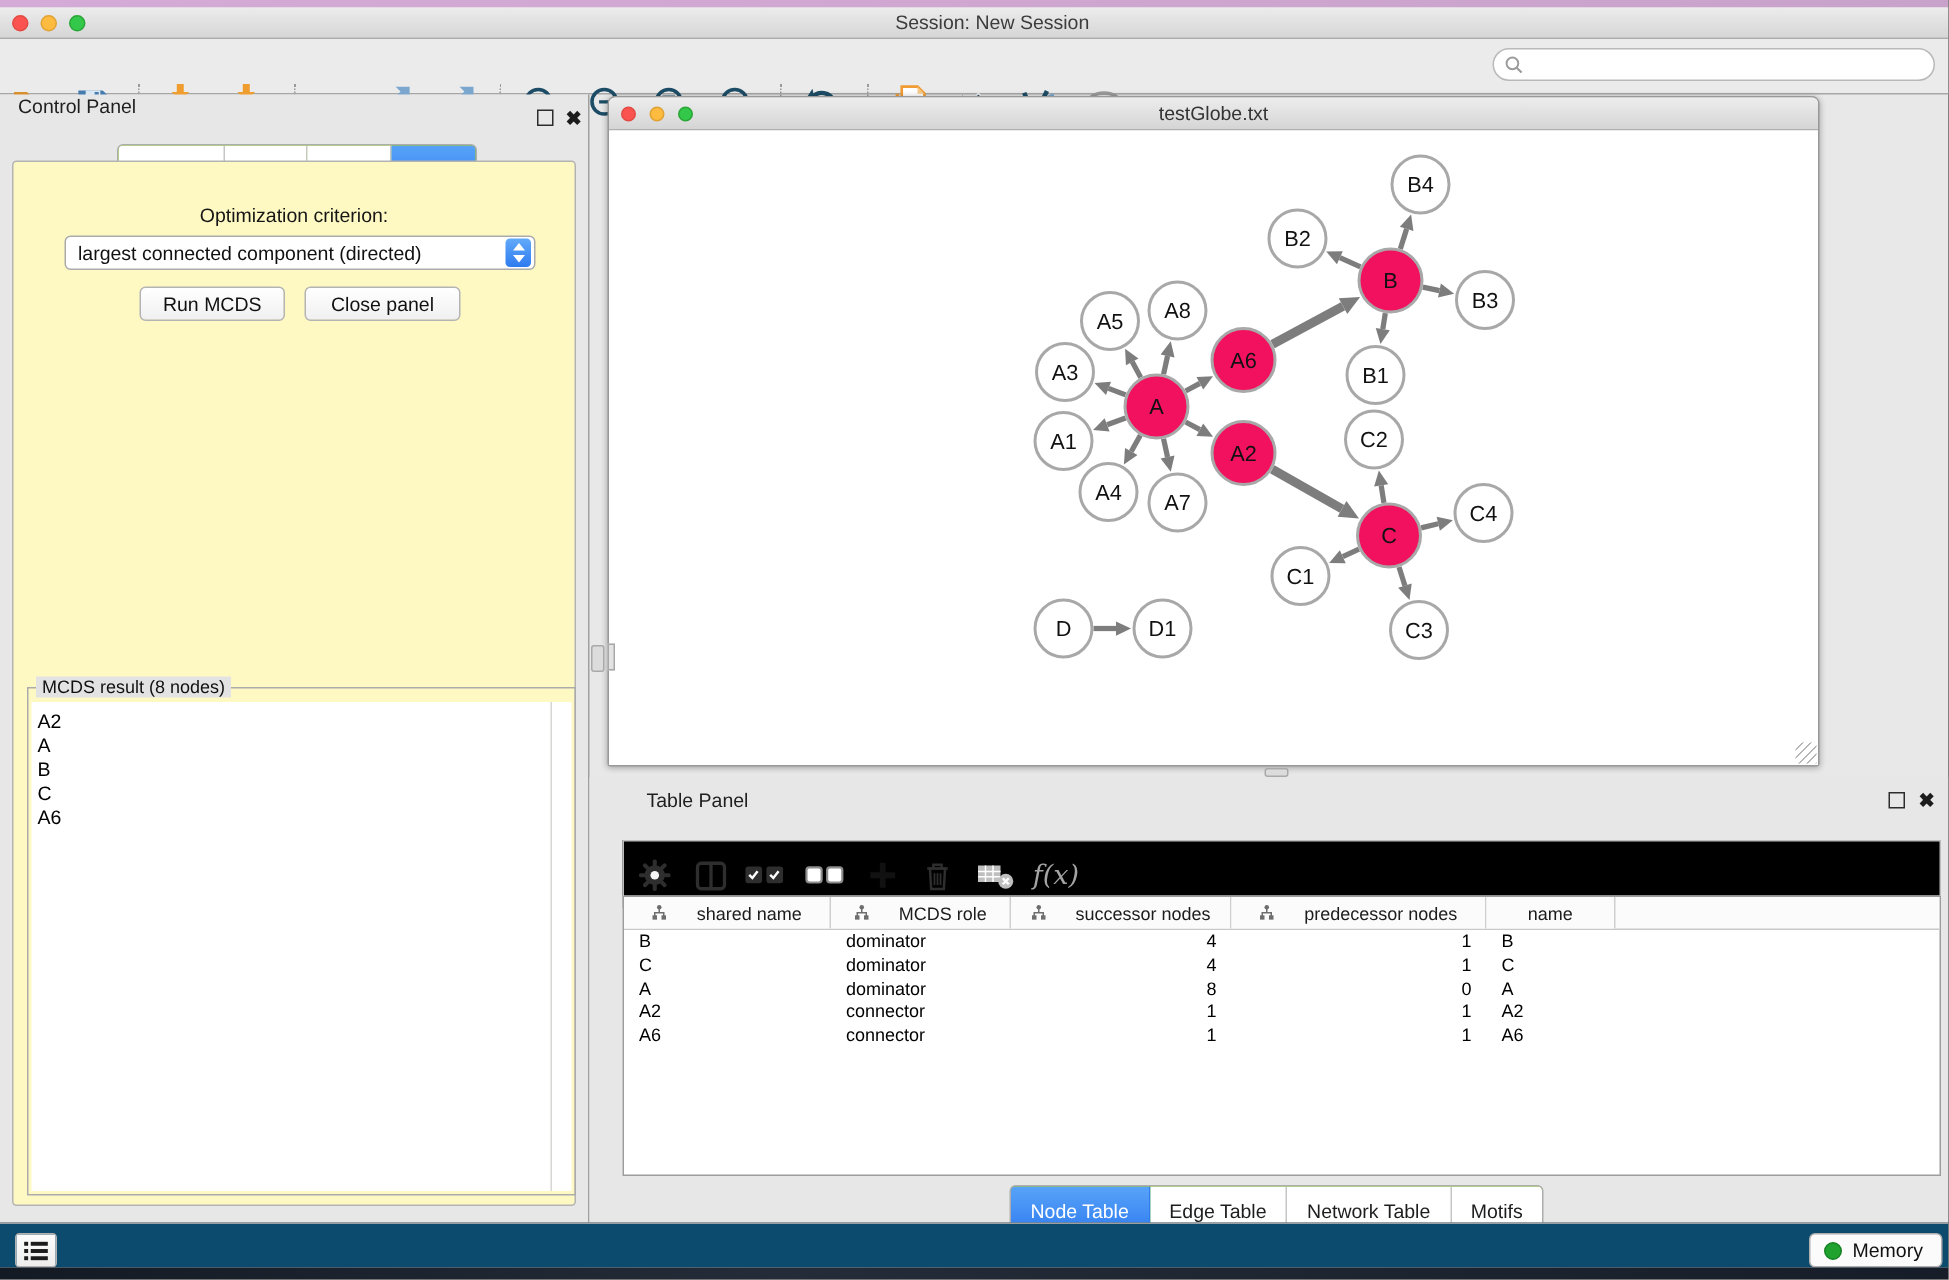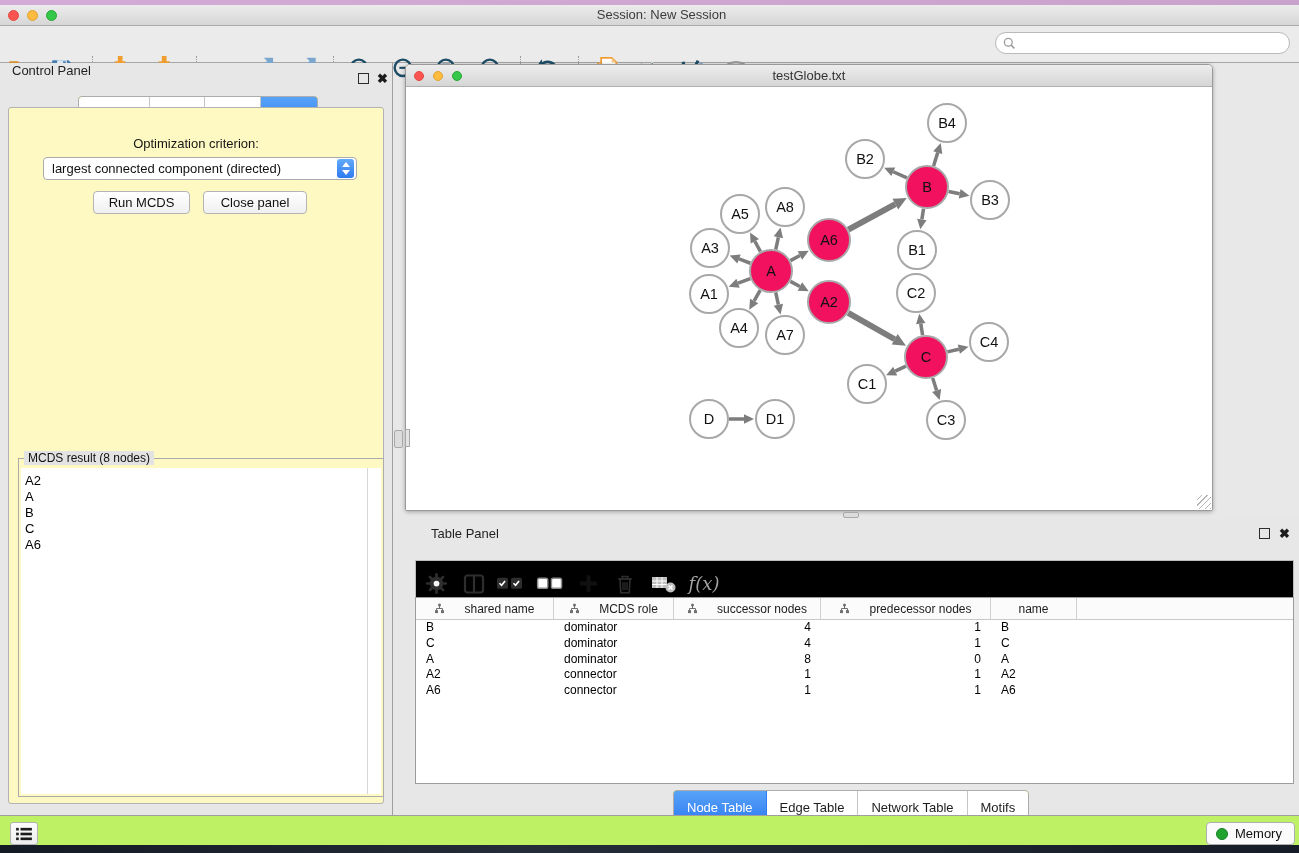--- a/index.html
+++ b/index.html
@@ -88,21 +88,21 @@
   .th { display:flex; align-items:center; justify-content:center; gap:19px; font-size:12px; color:#1c1c1c;
     border-right:1px solid #cfcfcf; background:#fbfbfb; }
   .trow { display:flex; height:15.8px; align-items:center; }
   .td { font-size:12px; color:#000; line-height:15.8px; white-space:nowrap; overflow:hidden; }
   .td.left { padding-left:10px; text-align:left; }
   .td.right { padding-right:10px; text-align:right; }
   .bottom-tabs { position:absolute; left:280px; top:272px; }
   .bottom-tabs .segment { padding:0 13px; }
 
   
-  .statusbar { left:0; top:815px; width:1299px; height:30px; background:#bef264; border-top:1px solid #9f9f9f; }
+  .statusbar { left:0; top:815px; width:1299px; height:30px; background:#0c4a6e; border-top:1px solid #9f9f9f; }
   .list-btn { position:absolute; left:10px; top:6px; width:28px; height:23px; background:linear-gradient(#fcfcfc,#ededed);
     border:1px solid #b3b3b3; border-radius:3px; display:flex; align-items:center; justify-content:center; }
   .memory-btn { position:absolute; left:1206px; top:6px; width:89px; height:23px; background:#fbfbfb;
     border:1px solid #aeaeae; border-radius:4px; display:flex; align-items:center; gap:7px; padding-left:9px; }
   .memory-dot { width:12px; height:12px; border-radius:50%; background:#1fa32e; border:1px solid #158224; }
   .memory-label { font-size:13px; color:#111; }
 </style>
 </head>
 <body>
 

